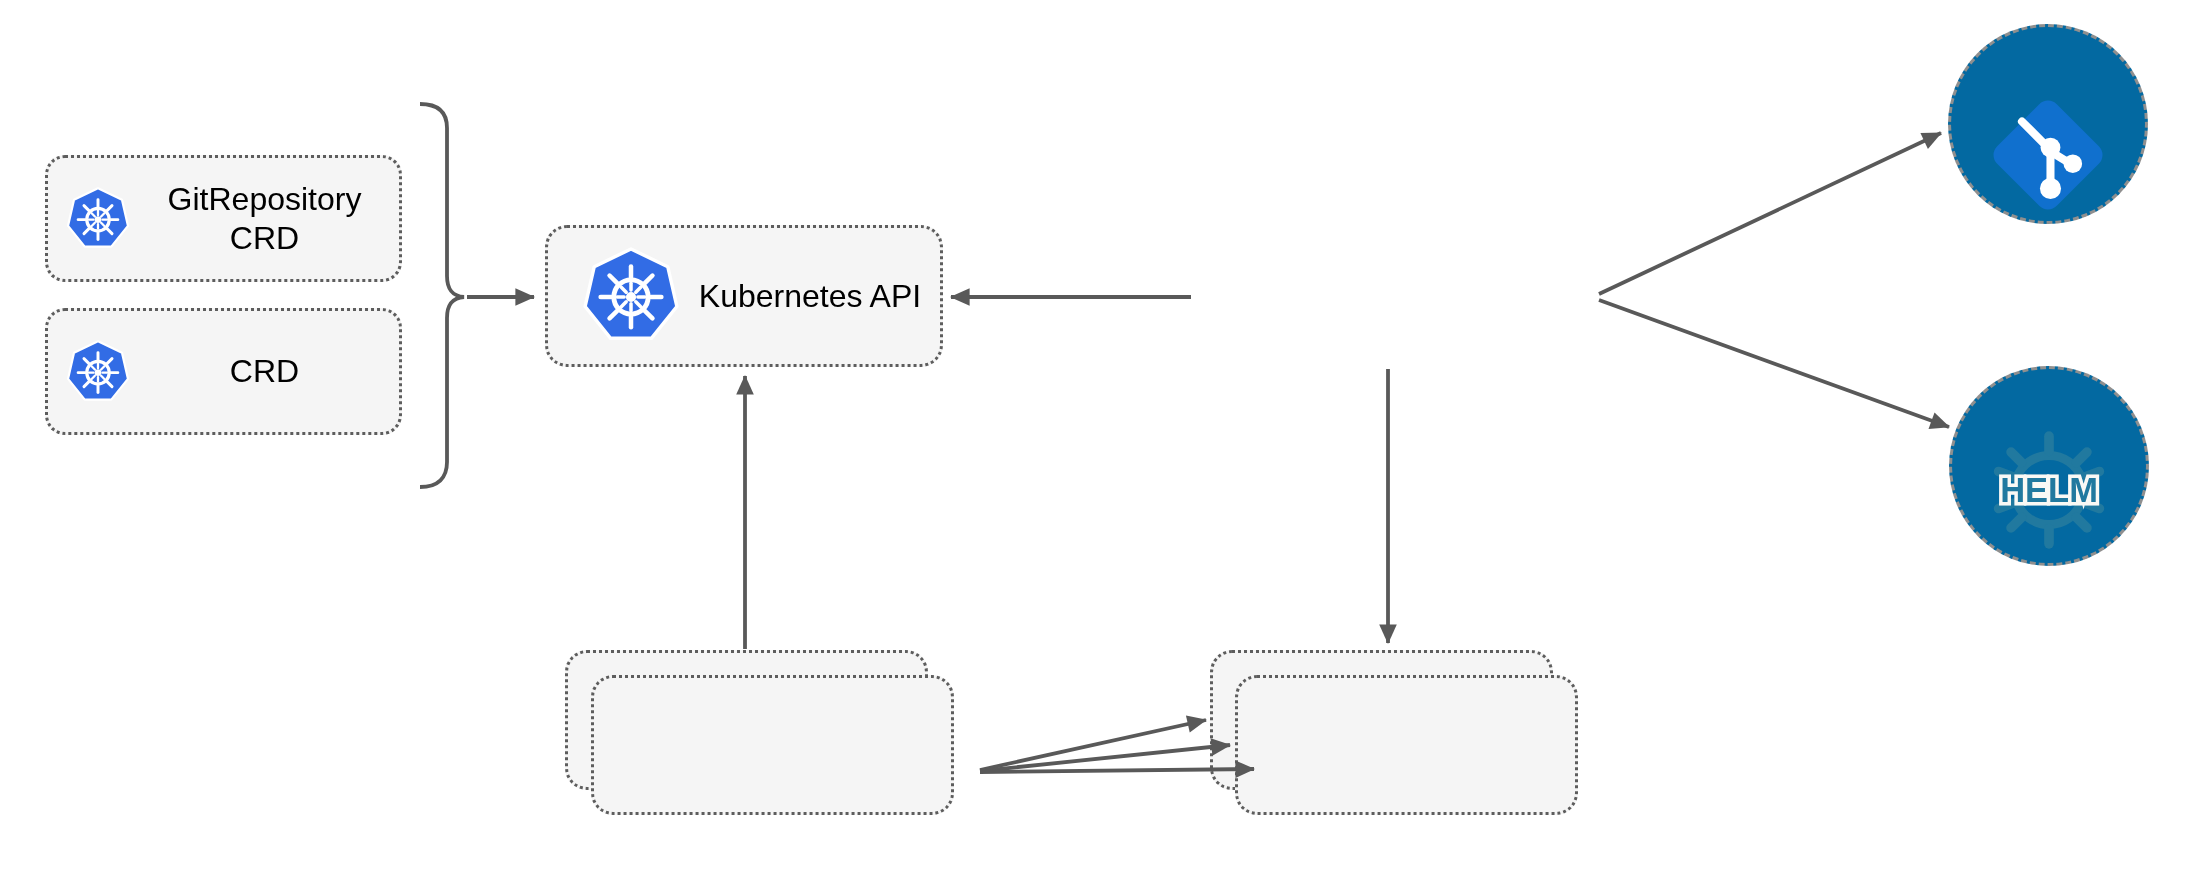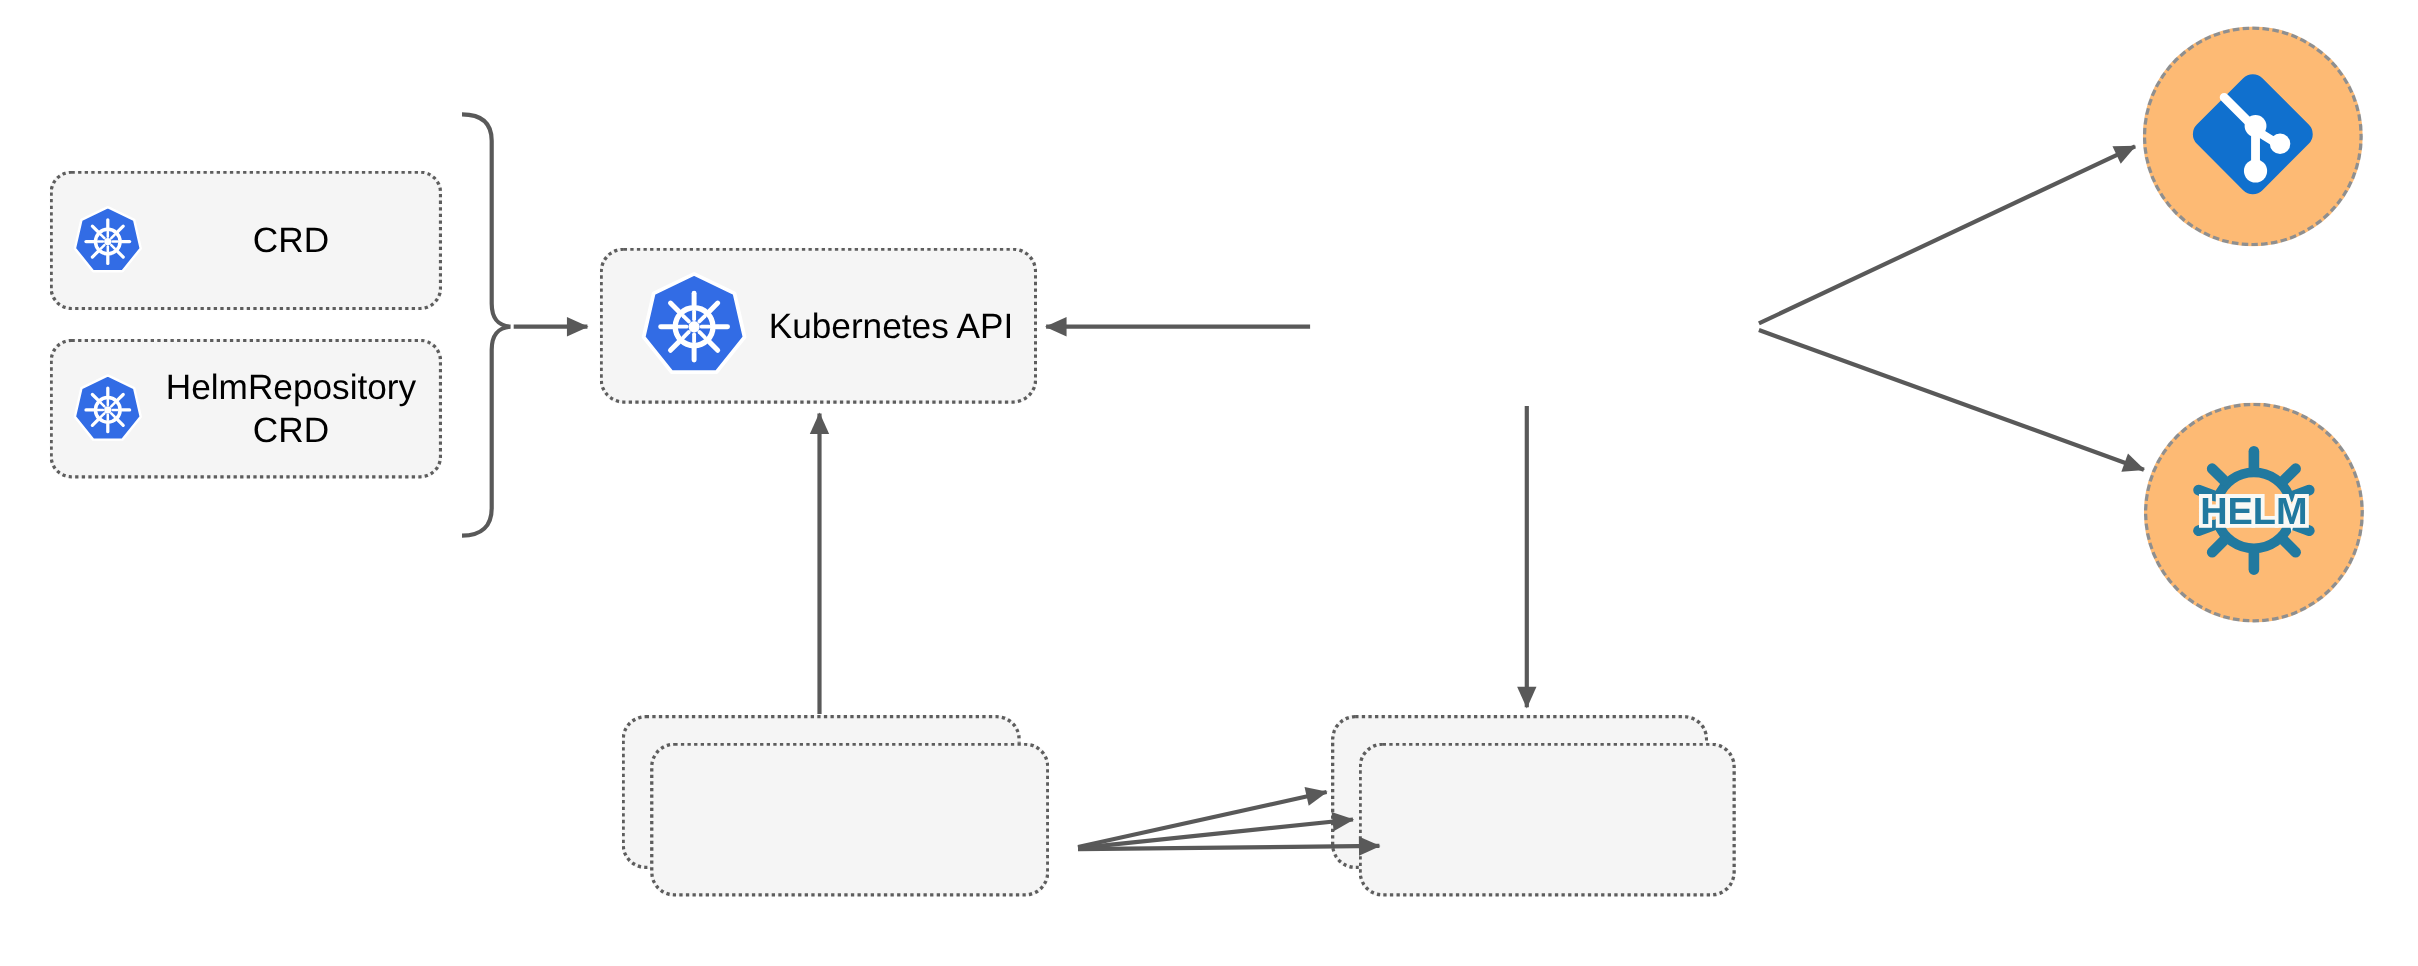--- a/index.html
+++ b/index.html
@@ -26,25 +26,25 @@
     color:#000;
     font-size:32px;
     line-height:39px;
     white-space:nowrap;
   }
   .label span{display:block;}
   .circle-node{
     position:absolute;
     box-sizing:border-box;
     width:200px;height:200px;
-    background:#fdba74;
+    background:#0369a1;
     border:3px dashed #8f8f8f;
     border-radius:50%;
     display:flex;
-    align-items:center;
+    align-items:flex-end;
     justify-content:center;
   }
   .stack-layer{
     position:absolute;
     box-sizing:border-box;
     background:#F5F5F5;
     border:3px dotted #5d5d5d;
     border-radius:22px;
   }
   svg.connectors{
@@ -119,32 +119,32 @@
     </defs>
   </svg>
 
   <div class="node" style="left:45px;top:155px;width:357px;height:127px;border-radius:20px;">
     <span class="icon" style="margin-left:18px;width:64px;height:64px;">
       <svg width="64" height="64">
           <use href="#ic-k8s"></use>
         </svg>
     </span>
     <div class="label">
+      <span>GitRepository</span>
       <span>CRD</span>
     </div>
   </div>
 
   <div class="node" style="left:45px;top:308px;width:357px;height:127px;border-radius:20px;">
     <span class="icon" style="margin-left:18px;width:64px;height:64px;">
       <svg width="64" height="64">
           <use href="#ic-k8s"></use>
         </svg>
     </span>
     <div class="label">
-      <span>HelmRepository</span>
       <span>CRD</span>
     </div>
   </div>
 
   <div class="node" style="left:545px;top:225px;width:398px;height:142px;">
     <span class="icon" style="margin-left:34px;width:98px;height:98px;">
       <svg width="98" height="98">
           <use href="#ic-k8s"></use>
         </svg>
     </span>

